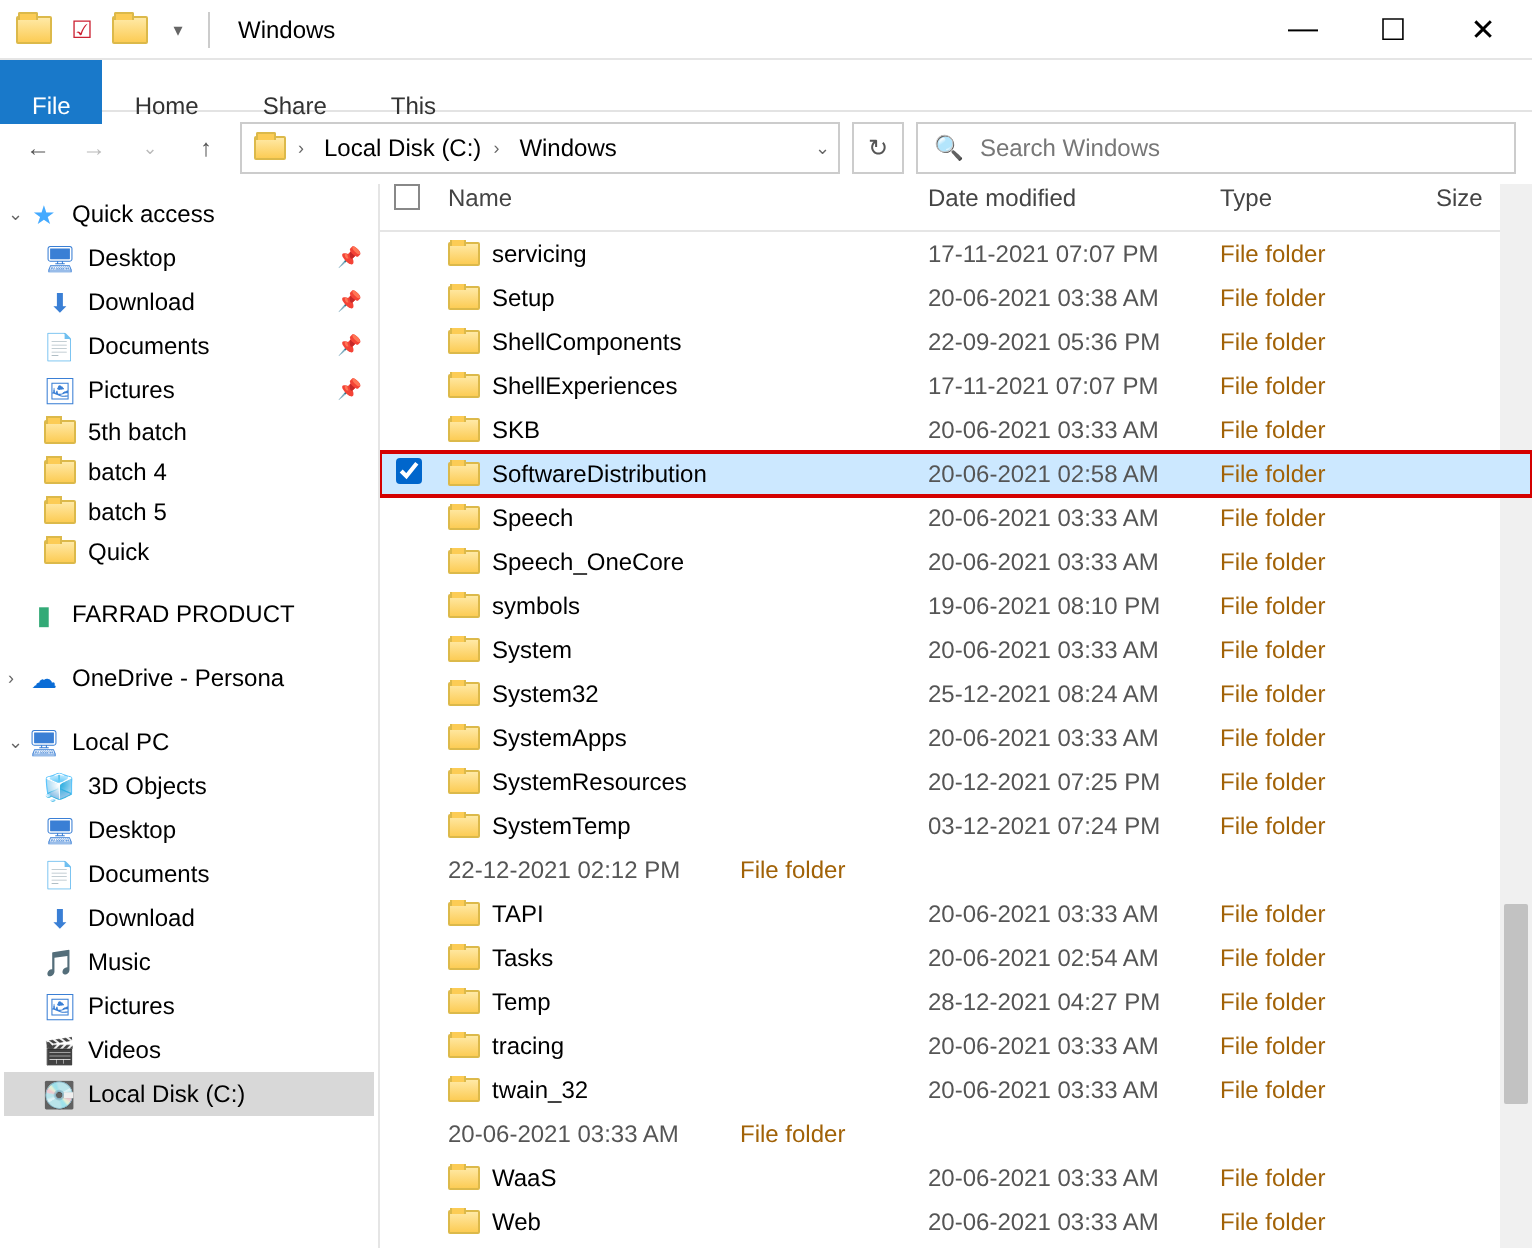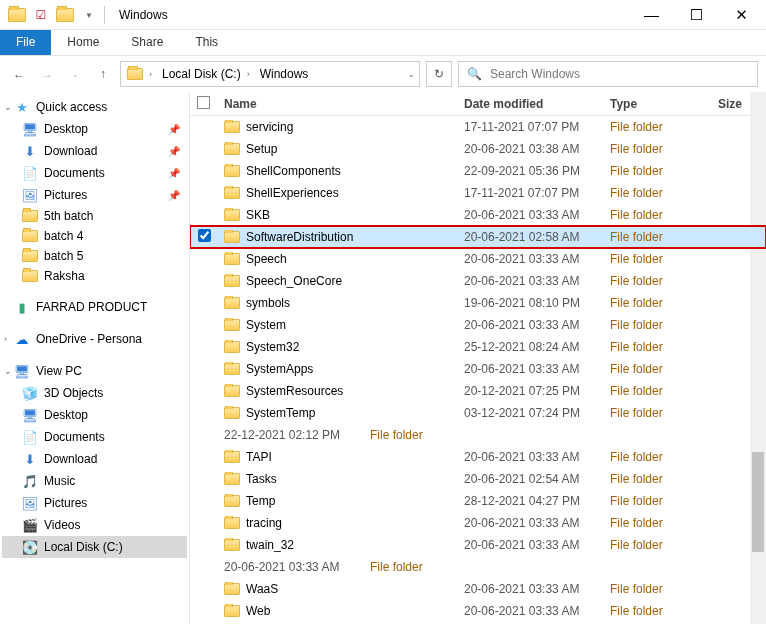--- a/index.html
+++ b/index.html
@@ -6,40 +6,40 @@
 body { background: #fff; width: 766px; height: 624px; overflow: hidden; }
 .titlebar { height: 30px; display: flex; align-items: center; padding: 0 2px; border-bottom: 1px solid #e5e5e5; }
 .titlebar .qat { display: flex; gap: 2px; padding-left: 4px; }
 .qat-icon { width: 22px; height: 22px; display: flex; align-items: center; justify-content: center; }
 .folder-ico { width: 18px; height: 14px; background: linear-gradient(#ffe9a6,#fccc55); border: 1px solid #dcb94a; border-radius: 1px; position: relative; }
 .folder-ico::before { content:""; position:absolute; top:-3px; left:0; width:8px; height:3px; background:#fccc55; border:1px solid #dcb94a; border-bottom:none; border-radius:1px 1px 0 0; }
 .titlebar .title { margin-left: 10px; color: #000; }
 .win-controls { margin-left: auto; display: flex; }
 .win-btn { width: 45px; height: 30px; display:flex; align-items:center; justify-content:center; font-size:15px; }
 .ribbon { display:flex; align-items:stretch; height: 26px; border-bottom: 1px solid #e3e3e3; }
-.ribbon-tab { padding: 5px 16px; color:#333;text-align:center; }
+.ribbon-tab { padding: 16px 16px; color:#333;text-align:center; }
 .ribbon-tab.file { background:#1979ca; color:#fff; }
 .addrbar { display:flex; align-items:center; height: 36px; padding: 4px 8px; gap:6px; }
 .nav-arrow { width:22px; height:22px; display:flex; align-items:center; justify-content:center; color:#555; }
 .nav-arrow.dis { color:#bbb; }
 .addr-box { flex:1; display:flex; align-items:center; border:1px solid #ccc; height:26px; padding:0 2px; }
 .addr-part { display:flex; align-items:center; gap:4px; padding:0 4px; }
 .chev { color:#666; font-size:9px; padding:0 2px; }
 .refresh { width:26px; height:26px; border:1px solid #ccc; display:flex; align-items:center; justify-content:center; color:#555; }
 .search-box { width:300px; height:26px; border:1px solid #ccc; display:flex; align-items:center; padding:0 8px; gap:8px; color:#777; }
 .body-split { display:flex; height: calc(624px - 30px - 26px - 36px); }
 .nav-pane { width: 190px; border-right:1px solid #e5e5e5; padding: 4px 2px; overflow:hidden; }
 .nav-item { display:flex; align-items:center; gap:6px; padding:3px 6px 3px 20px; color:#000; position:relative; white-space:nowrap; }
 .nav-item.header { font-weight:normal; padding-left:12px; }
 .nav-item .expand { position:absolute; left:2px; font-size:9px; color:#666; }
 .nav-item.selected { background:#d8d8d8; }
 .nav-item .pin { margin-left:auto; color:#888; font-size:10px; }
 .nav-ico { width:16px; height:16px; display:flex; align-items:center; justify-content:center; font-size:13px; }
 .content { flex:1; position:relative; overflow:hidden; }
-.col-headers { display:flex; border-bottom:1px solid #e5e5e5; height:24px; align-items:center; color:#444;font-weight:bold; }
+.col-headers { display:flex; border-bottom:1px solid #e5e5e5; height:24px; align-items:flex-start; color:#444; }
 .col-h { padding:0 6px; border-right:1px solid transparent; }
 .col-check { width:28px; text-align:center; }
 .col-name { width:240px; }
 .col-date { width:146px; }
 .col-type { width:108px; }
 .col-size { width:50px; }
 .rows { overflow-y:auto; height: calc(100% - 24px); }
 .row { display:flex; align-items:center; height:22px; }
 .row.selected { background:#cce8ff; }
 .row.highlighted { outline: 2px solid #d40000; outline-offset:-1px; position:relative; z-index:2; }
@@ -148,39 +148,39 @@
         <div class="nav-item">
           <span class="mini-folder"></span>
           <span>batch 4</span>
         </div>
         <div class="nav-item">
           <span class="mini-folder"></span>
           <span>batch 5</span>
         </div>
         <div class="nav-item">
           <span class="mini-folder"></span>
-          <span>Raksha</span>
+          <span>Quick</span>
         </div>
       </div>
     <div style="height:10px"></div>
     <div class="nav-item header">
       <span class="nav-ico" style="color:#3a7">▮</span>
       <span>FARRAD PRODUCT</span>
     </div>
     <div style="height:10px"></div>
     <div class="nav-item header">
       <span class="expand">›</span>
       <span class="nav-ico" style="color:#0a6cd6">☁</span>
       <span>OneDrive - Persona</span>
     </div>
     <div style="height:10px"></div>
     <div class="nav-item header">
       <span class="expand">⌄</span>
       <span class="nav-ico" style="color:#3a7fd5">🖥</span>
-      <span>View PC</span>
+      <span>Local PC</span>
     </div>
     <div id="pc-list">
         <div class="nav-item">
           <span class="nav-ico" style="color:#3a7fd5">🧊</span>
           <span>3D Objects</span>
         </div>
         <div class="nav-item">
           <span class="nav-ico" style="color:#3a7fd5">🖥</span>
           <span>Desktop</span>
         </div>

